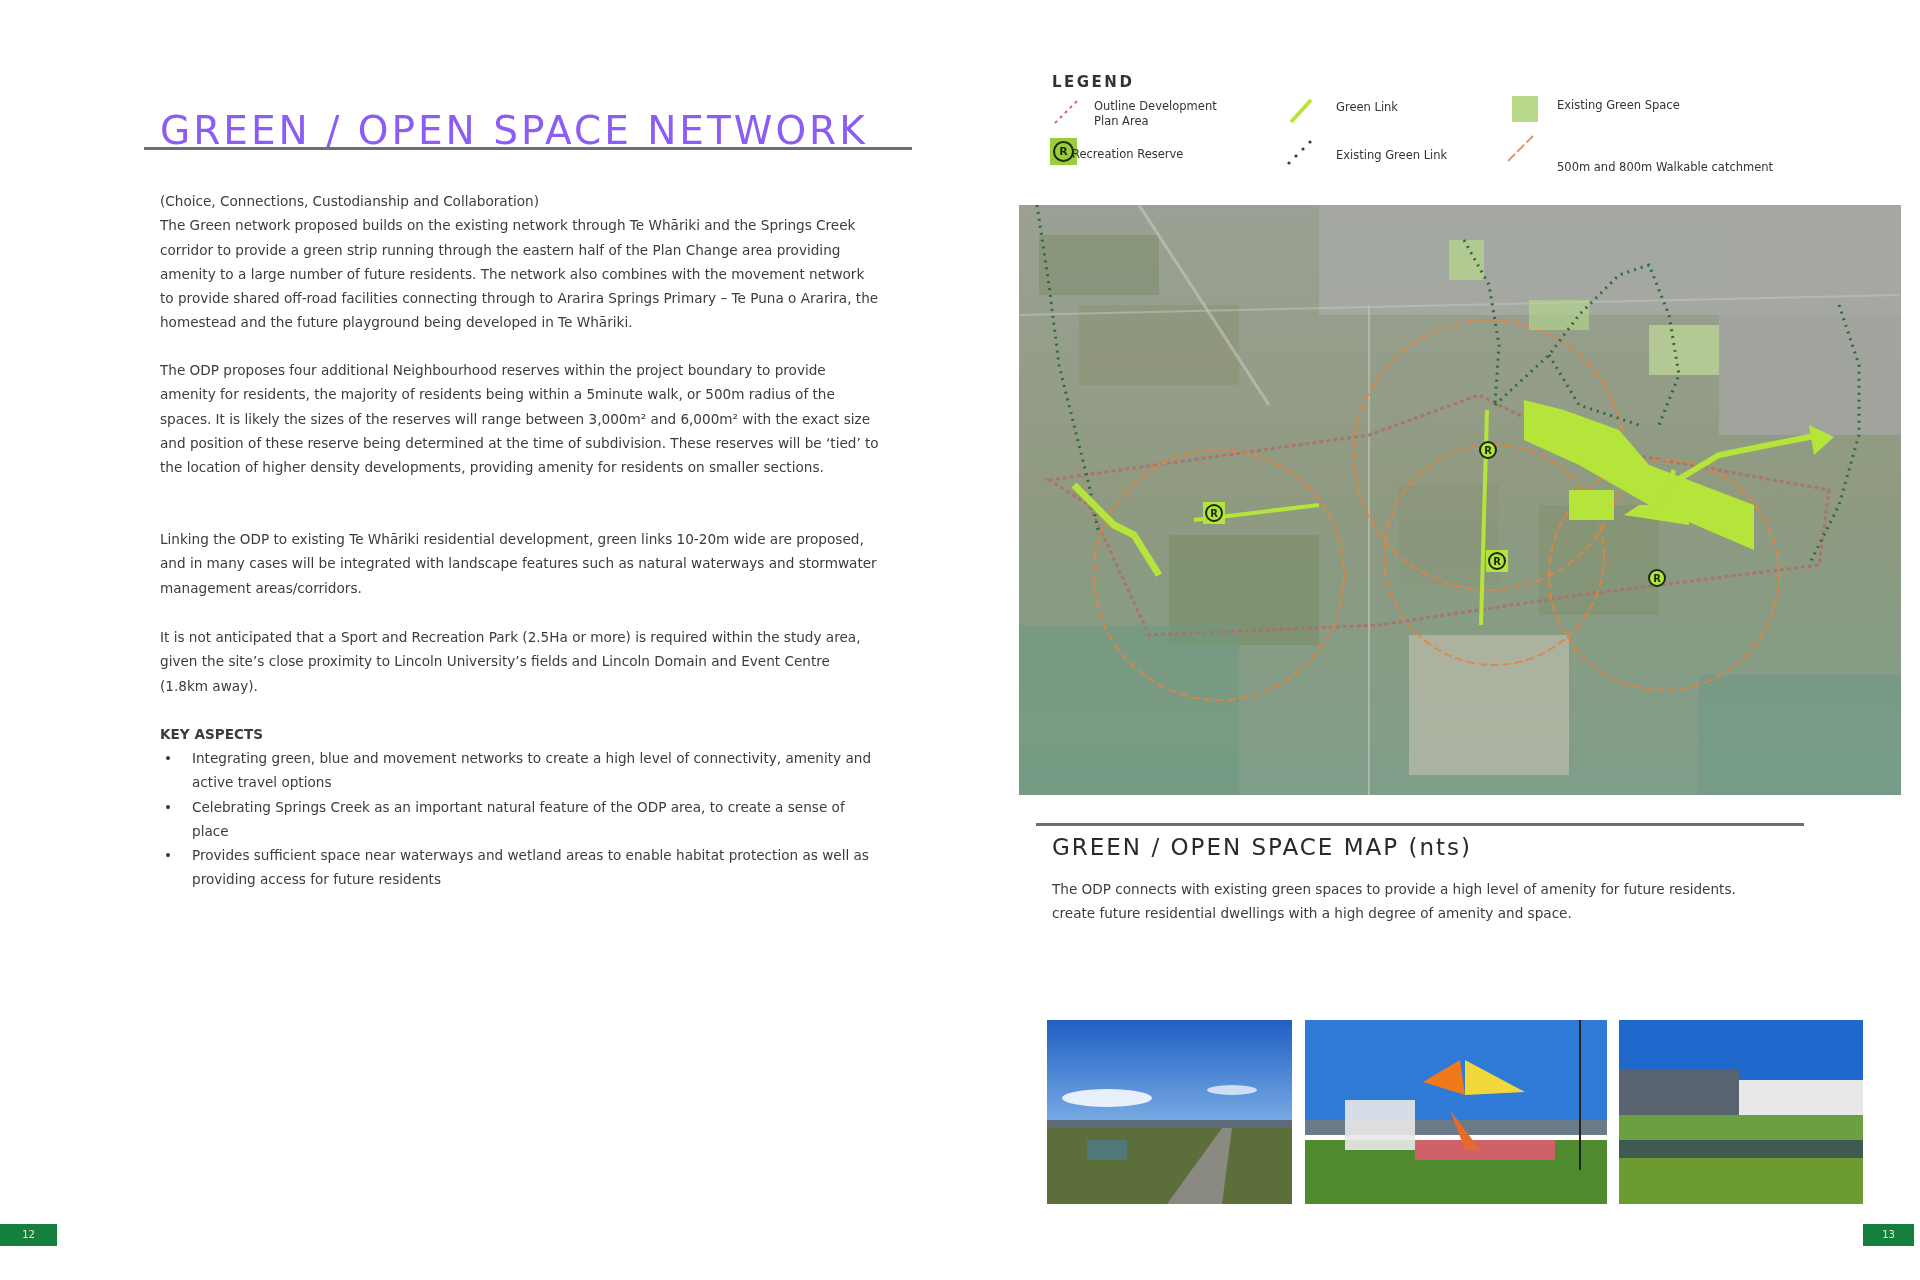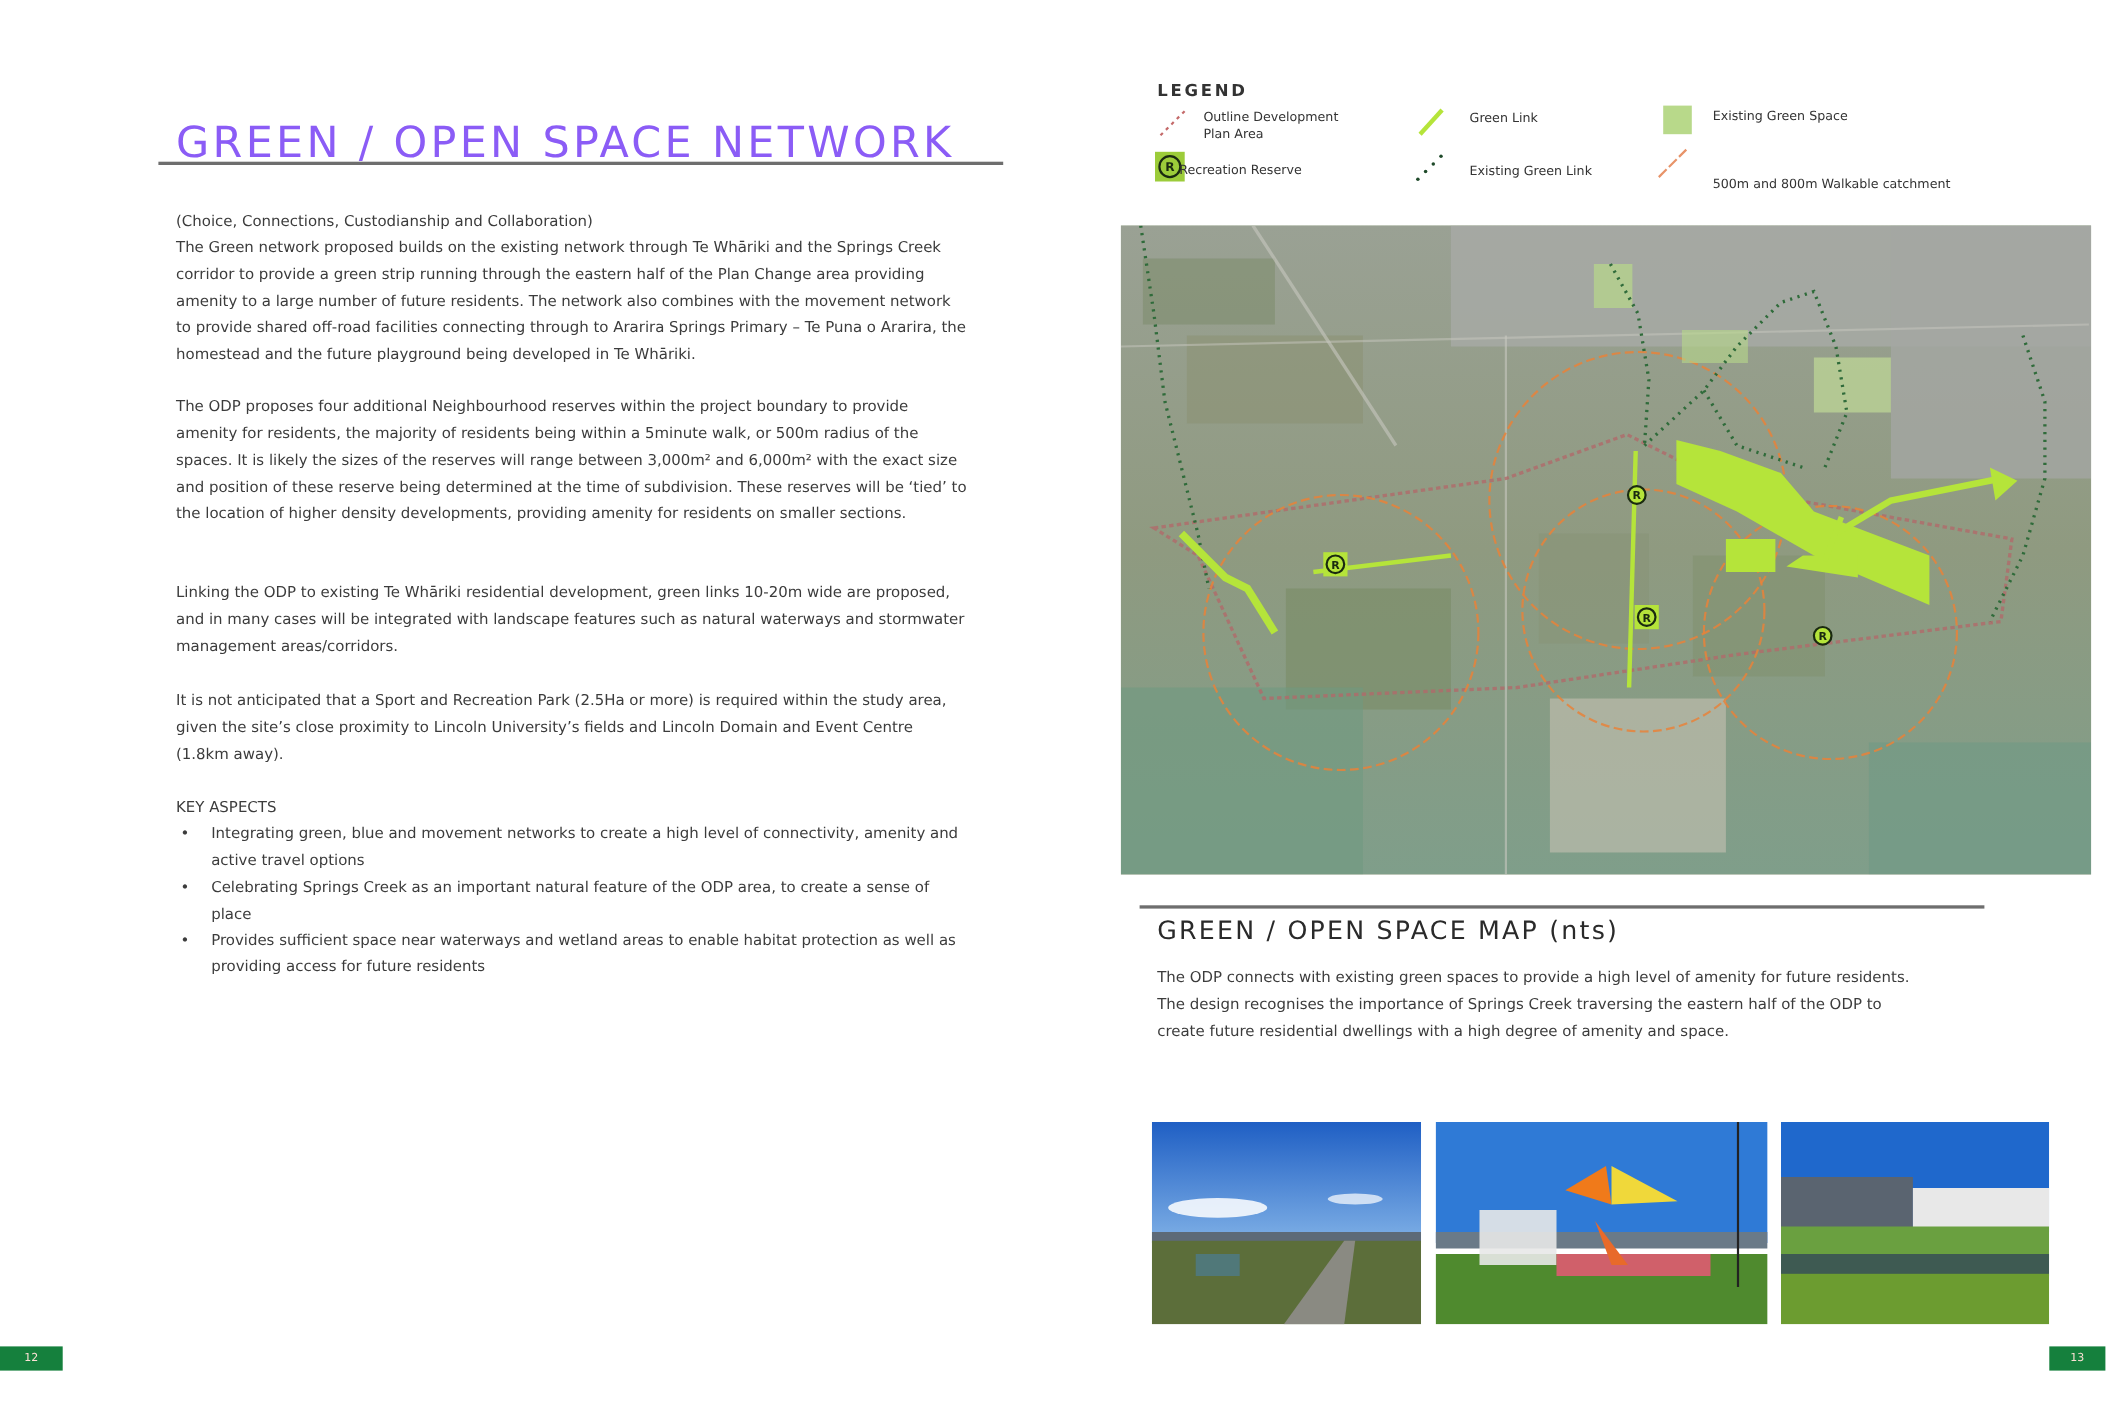--- a/index.html
+++ b/index.html
@@ -8,21 +8,21 @@
 
   
   .page-title { left:160px; top:108px; font-size:39px; letter-spacing:3px; color:#8b5cf6; font-weight:400; white-space:nowrap; }
   .title-rule { left:144px; top:147px; width:768px; height:3px; background:#6e6e6e; }
   .body-text { left:160px; width:720px; font-size:13.6px; line-height:24.3px; color:#3c3c3c; }
   .body-text p { margin:0; }
   .para1 { top:189px; }
   .para2 { top:358px; }
   .para3 { top:527px; }
   .para4 { top:625px; }
-  .key-heading { top:722px; }
+  .key-heading { top:722px;font-weight:bold; }
   .key-list { left:160px; top:746px; width:720px; margin:0; padding:0; list-style:none; font-size:13.6px; line-height:24.3px; color:#3c3c3c; }
   .key-list li { position:relative; padding-left:32px; }
   .key-list li .bullet { position:absolute; left:4px; top:0; }
 
   
   .legend-title { left:1052px; top:73px; font-size:15px; letter-spacing:2.5px; color:#333; font-weight:600; }
   .legend-item { font-size:11.5px; color:#333; line-height:15px; }
   .legend-sym { width:30px; height:30px; }
 
   
@@ -175,21 +175,20 @@
       <circle cx="638" cy="373" r="8" fill="#b5e43a" stroke="#1a2a10" stroke-width="2"></circle>
       <text x="638" y="377" font-size="10" text-anchor="middle" fill="#1a2a10" font-family="DejaVu Sans, sans-serif" font-weight="bold">R</text>
     </g>
   </svg>
 </div>
 
 <div class="abs map-rule"></div>
 <div class="abs map-title">GREEN  / OPEN SPACE MAP (nts)</div>
 <div class="abs map-desc">
   <p>The ODP connects with existing green spaces to provide a high level of amenity for future residents.</p>
-  <p>The design recognises the importance of Springs Creek traversing the eastern half of the ODP to</p>
   <p>create future residential dwellings with a high degree of amenity and space.</p>
 </div>
 
 <div class="abs photo photo1">
   <svg width="245" height="184" viewBox="0 0 245 184">
     <defs>
         <linearGradient id="sky1" x1="0" y1="0" x2="0" y2="1">
           <stop offset="0" stop-color="#1f5fc4"></stop>
           <stop offset="1" stop-color="#7fb0e6"></stop>
         </linearGradient>

